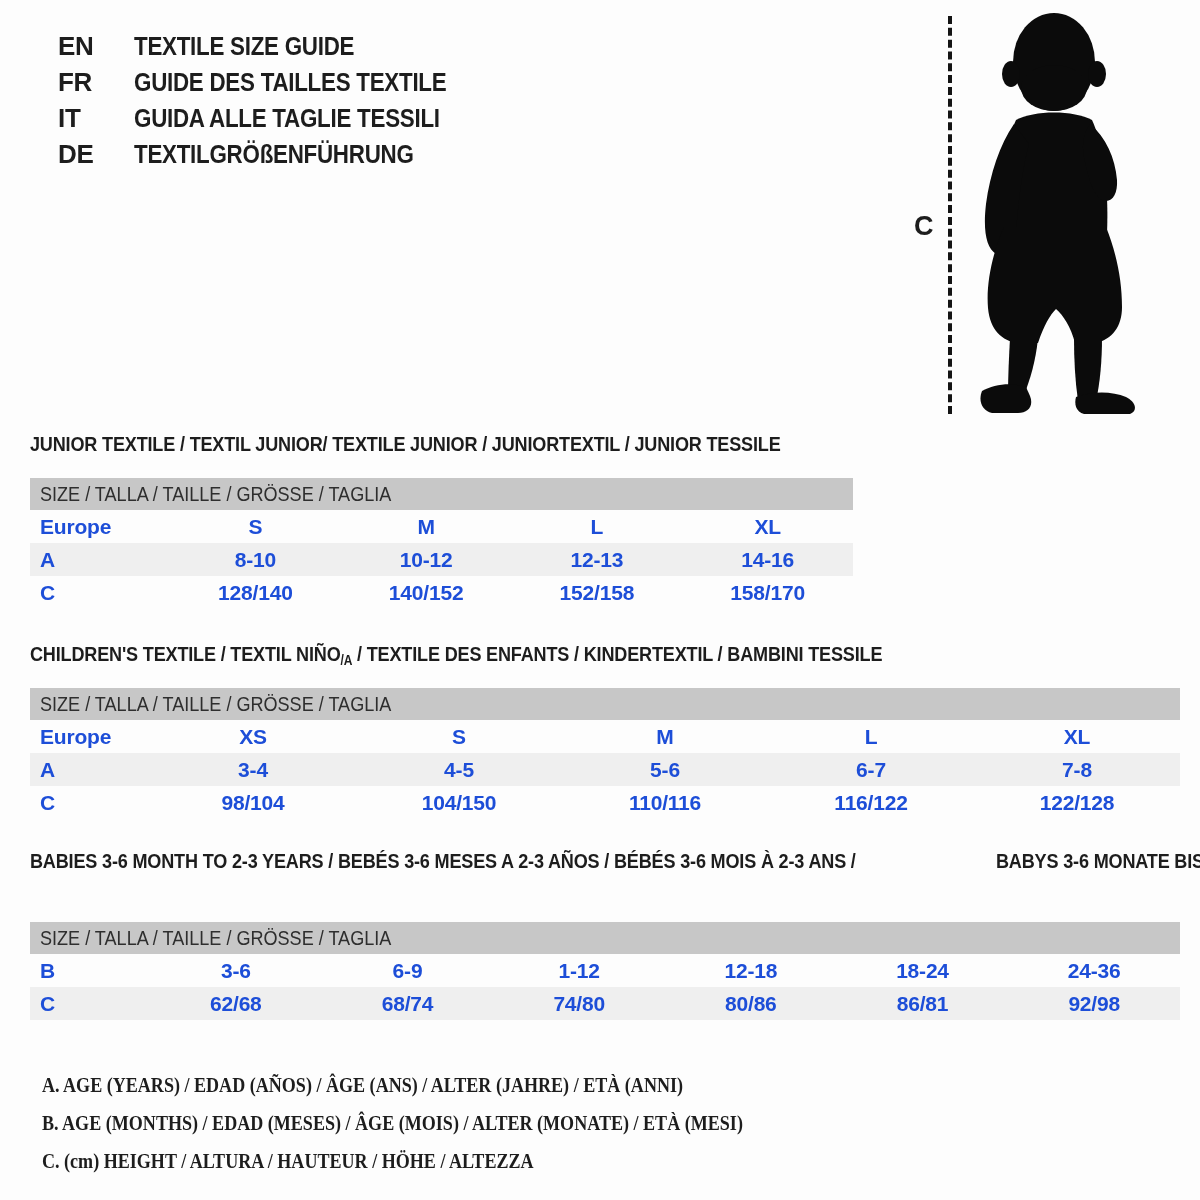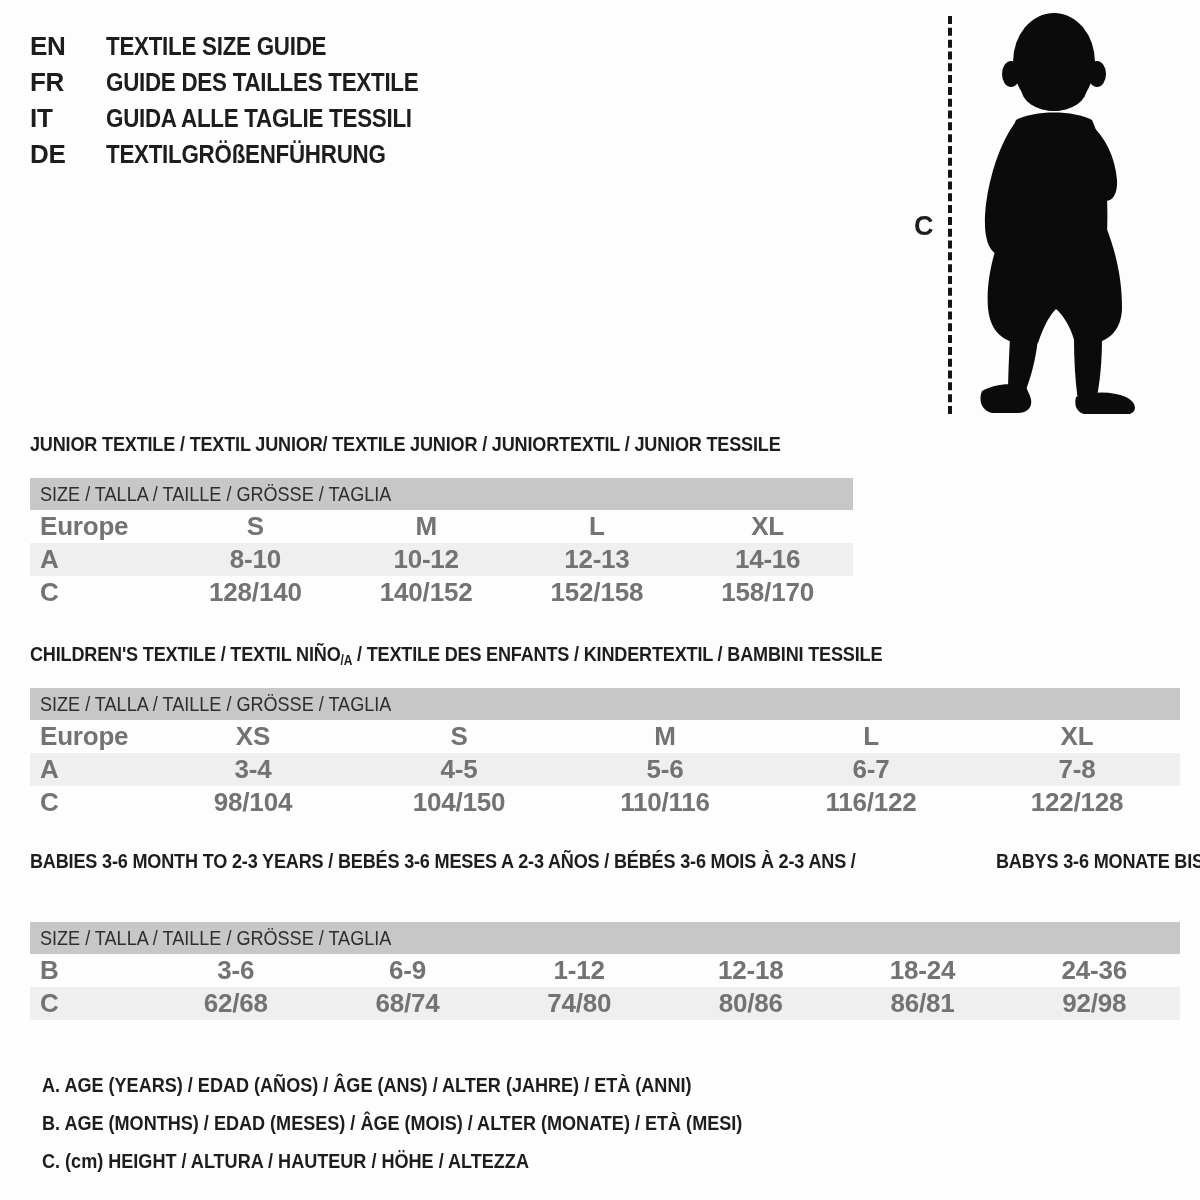--- a/index.html
+++ b/index.html
@@ -8,21 +8,21 @@
     --text:#1d1d1d;
     --silhouette:#0b0b0b;
   }
   *{margin:0;padding:0;box-sizing:border-box;}
   html,body{background:#ffffff;}
   .canvas{
     position:relative;width:1200px;height:1200px;background:#fdfdfd;
     font-family:"Liberation Sans", sans-serif;color:var(--text);overflow:hidden;
   }
   
-  .lang-block{position:absolute;left:30px;top:28px;}
+  .lang-block{position:absolute;left:58px;top:28px;}
   .lang-row{display:flex;height:36px;align-items:center;}
   .lang-code{width:76px;font-size:26px;font-weight:700;letter-spacing:-0.3px;}
   .lang-title{font-size:26px;font-weight:700;letter-spacing:-0.3px;}
   .condensed{display:inline-block;transform:scaleX(0.86);transform-origin:0 50%;white-space:nowrap;}
   
   .measure-line{position:absolute;left:948px;top:16px;height:398px;width:0;border-left:4px dashed #141414;}
   .height-label{position:absolute;left:914px;top:211px;font-size:27px;font-weight:700;}
   .baby-svg{position:absolute;left:966px;top:12px;width:175px;height:404px;}
   .baby-svg path,.baby-svg ellipse{fill:var(--silhouette);}
   
@@ -31,29 +31,29 @@
   #junior-heading{top:432px;}
   #children-heading{top:642px;}
   #babies-heading{top:846px;line-height:30px;}
   
   .size-table{position:absolute;left:30px;}
   #junior-table{top:478px;width:823px;}
   #children-table{top:688px;width:1150px;}
   #babies-table{top:922px;width:1150px;}
   .size-bar{height:32px;background:var(--header-bar-bg);display:flex;align-items:center;
     padding-left:10px;font-weight:400;font-size:21px;color:#2e2e2e;}
-  .trow{display:grid;height:33px;align-items:center;font-size:26px;font-weight:700;color:#737373;}
+  .trow{display:grid;height:33px;align-items:center;font-size:21px;font-weight:700;color:#1d4ed8;}
   #junior-table .trow{grid-template-columns:140px repeat(4,1fr);}
   #children-table .trow{grid-template-columns:120px repeat(5,1fr);}
   #babies-table .trow{grid-template-columns:120px repeat(6,1fr);}
   .trow .lbl{padding-left:10px;text-align:left;letter-spacing:-0.2px;}
   .trow .val{text-align:center;letter-spacing:-0.2px;}
   .alt{background:var(--row-alt-bg);}
   
-  .legend{position:absolute;left:42px;top:1066px;}
+  .legend{position:absolute;left:42px;top:1066px;font-family:Liberation Serif, serif;}
   .legend-line{height:38px;line-height:38px;font-size:21px;font-weight:700;white-space:nowrap;}
 </style>
 </head>
 <body>
 
 <div class="canvas">
 
   <div class="lang-block">
     <div class="lang-row">
       <span class="lang-code">EN</span>

